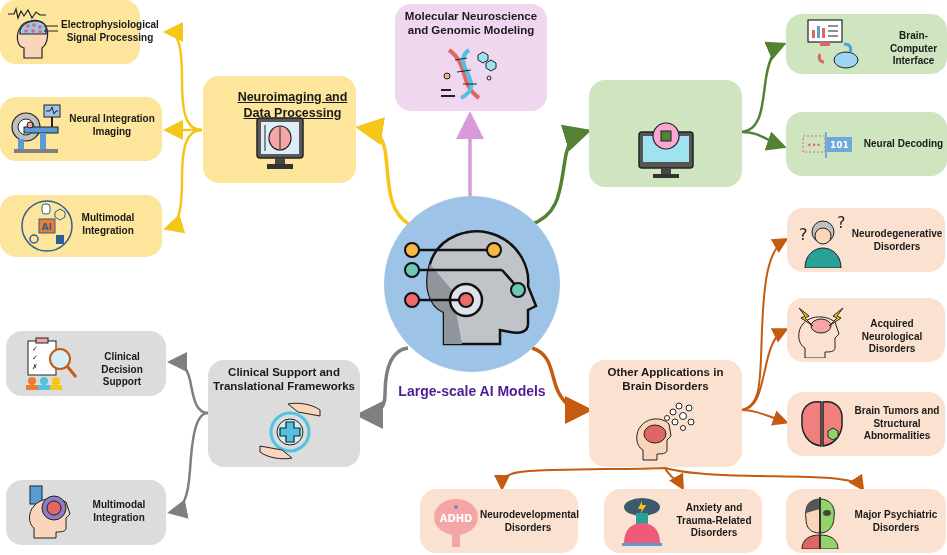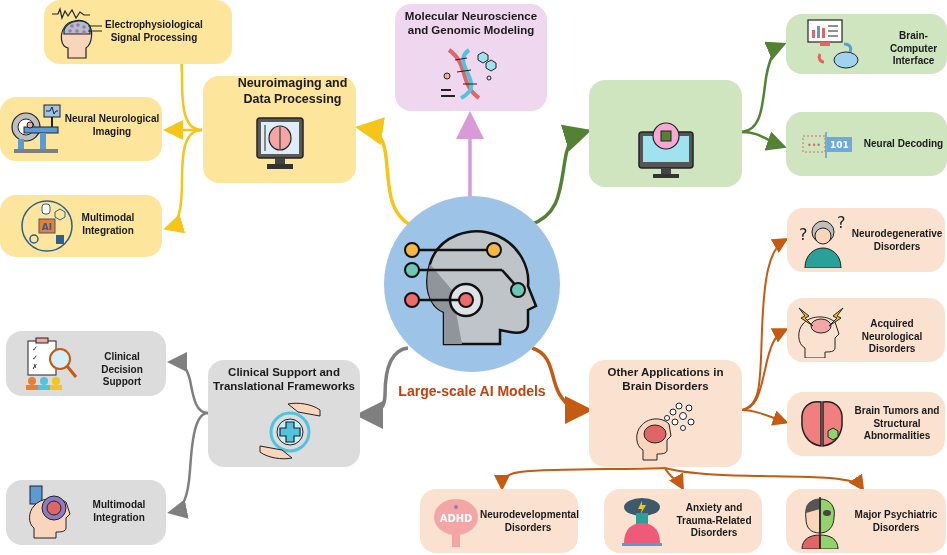--- a/index.html
+++ b/index.html
@@ -8,21 +8,21 @@
   .txt { position:absolute; font-weight:bold; color:#1a1a1a; text-align:center; line-height:1.25; font-family:"Liberation Sans", sans-serif; }
   .main-title { font-size:12.5px; }
   .sub-title { font-size:10px; }
   .yellow { background:#fde59b; }
   .pink { background:#efd7ef; }
   .green { background:#cfe5c0; }
   .peach { background:#fbe2d0; }
   .gray { background:#dcdcdc; }
   svg.links { position:absolute; left:0; top:0; }
   .icon { position:absolute; }
-  .center-label { position:absolute; font-weight:bold; font-size:14px; color:#c2410c; text-align:center; }
+  .center-label { position:absolute; font-weight:bold; font-size:14px; color:#4c1d95; text-align:center; }
 </style>
 </head>
 <body>
 
 <svg class="links" width="947" height="555">
   <defs>
     <marker id="ay" markerWidth="8" markerHeight="8" refX="6" refY="4" orient="auto">
         <path d="M0,0 L8,4 L0,8 Z" fill="#f5c518"></path>
       </marker>
     <marker id="ap" markerWidth="8" markerHeight="8" refX="6" refY="4" orient="auto">
@@ -58,36 +58,36 @@
 
   <path d="M665,468 C620,470 560,468 520,472 C505,474 502,480 502,487" stroke="#c55a11" stroke-width="2" fill="none" marker-end="url(#ao)"></path>
   <path d="M665,468 C670,478 678,480 682,487" stroke="#c55a11" stroke-width="2" fill="none" marker-end="url(#ao)"></path>
   <path d="M665,468 C700,478 780,475 830,478 C850,480 858,482 862,488" stroke="#c55a11" stroke-width="2" fill="none" marker-end="url(#ao)"></path>
 
   <path d="M208,413 C195,413 193,395 190,380 C186,365 182,362 172,362" stroke="#7f7f7f" stroke-width="2.5" fill="none" marker-end="url(#ak)"></path>
   <path d="M208,413 C195,413 192,440 190,470 C188,500 182,510 172,512" stroke="#7f7f7f" stroke-width="2.5" fill="none" marker-end="url(#ak)"></path>
 </svg>
 
 <div class="box yellow" style="left:203px;top:76px;width:153px;height:107px;">
-  <div class="txt main-title" style="left:0;top:0;width:179px;">
+  <div class="txt main-title" style="left:0;top:14px;width:179px;text-decoration:underline;">
     <div>Neuroimaging and</div>
     <div>Data Processing</div>
   </div>
   <svg class="icon" style="left:52px;top:40px;" width="50" height="60" viewBox="0 0 50 60">
     <rect x="2" y="2" width="46" height="40" rx="3" fill="#595959" stroke="#222" stroke-width="1.5"></rect>
     <rect x="6" y="6" width="38" height="32" fill="#ddeef8"></rect>
     <ellipse cx="25" cy="22" rx="11" ry="12" fill="#f4a6a6" stroke="#222" stroke-width="1.2"></ellipse>
     <line x1="25" y1="11" x2="25" y2="33" stroke="#222" stroke-width="1"></line>
     <line x1="10" y1="9" x2="10" y2="35" stroke="#222" stroke-width="1"></line>
     <rect x="20" y="42" width="10" height="6" fill="#444"></rect>
     <rect x="12" y="48" width="26" height="5" fill="#333"></rect>
   </svg>
 </div>
 
-<div class="box yellow" style="left:0;top:0;width:188px;height:64px;margin-left:44px;">
+<div class="box yellow" style="left:0;top:0;width:140px;height:64px;">
   <svg class="icon" style="left:6px;top:6px;" width="55" height="54" viewBox="0 0 55 54">
     <polyline points="2,8 8,8 10,3 12,12 15,5 18,10 22,4 26,12 30,6 34,9 40,9" fill="none" stroke="#222" stroke-width="1.2"></polyline>
     <path d="M18,52 L18,42 C10,40 10,28 14,22 C18,14 32,12 38,18 C44,24 42,38 36,42 L36,52 Z" fill="#f9d5bb" stroke="#222" stroke-width="1.2"></path>
     <path d="M14,24 C18,14 34,12 40,20 L40,28 L14,28 Z" fill="#9dc3e6" stroke="#222" stroke-width="1.2"></path>
     <circle cx="22" cy="20" r="1.8" fill="#e06666"></circle>
       <circle cx="28" cy="19" r="1.8" fill="#e06666"></circle>
       <circle cx="34" cy="21" r="1.8" fill="#e06666"></circle>
     <circle cx="20" cy="25" r="1.8" fill="#e06666"></circle>
       <circle cx="27" cy="25" r="1.8" fill="#e06666"></circle>
       <circle cx="34" cy="26" r="1.8" fill="#e06666"></circle>
@@ -107,21 +107,21 @@
     <line x1="42" y1="14" x2="42" y2="28" stroke="#222" stroke-width="2"></line>
     <circle cx="16" cy="24" r="14" fill="#bfbfbf" stroke="#222" stroke-width="1.2"></circle>
     <circle cx="16" cy="24" r="8" fill="#ffffff" stroke="#222"></circle>
     <rect x="14" y="24" width="34" height="6" fill="#5b9bd5" stroke="#222"></rect>
     <circle cx="20" cy="22" r="3" fill="#f4a6a6" stroke="#222"></circle>
     <rect x="8" y="36" width="6" height="10" fill="#5b9bd5"></rect>
       <rect x="30" y="30" width="6" height="16" fill="#5b9bd5"></rect>
     <rect x="4" y="46" width="44" height="4" fill="#7f7f7f"></rect>
   </svg>
   <div class="txt sub-title" style="left:62px;top:16px;width:100px;">
-    <div>Neural Neurological</div>
+    <div>Neural Integration</div>
     <div>Imaging</div>
   </div>
 </div>
 
 <div class="box yellow" style="left:0;top:195px;width:162px;height:62px;">
   <svg class="icon" style="left:20px;top:4px;" width="54" height="54" viewBox="0 0 54 54">
     <circle cx="27" cy="27" r="25" fill="none" stroke="#2e5f8e" stroke-width="1.5"></circle>
     <rect x="19" y="20" width="16" height="14" fill="#ed7d31" stroke="#2e5f8e"></rect>
     <text x="27" y="31" font-size="9" text-anchor="middle" font-family="DejaVu Sans, sans-serif" font-weight="bold" fill="#2e5f8e">AI</text>
     <rect x="22" y="5" width="8" height="10" rx="3" fill="#fff" stroke="#2e5f8e"></rect>

